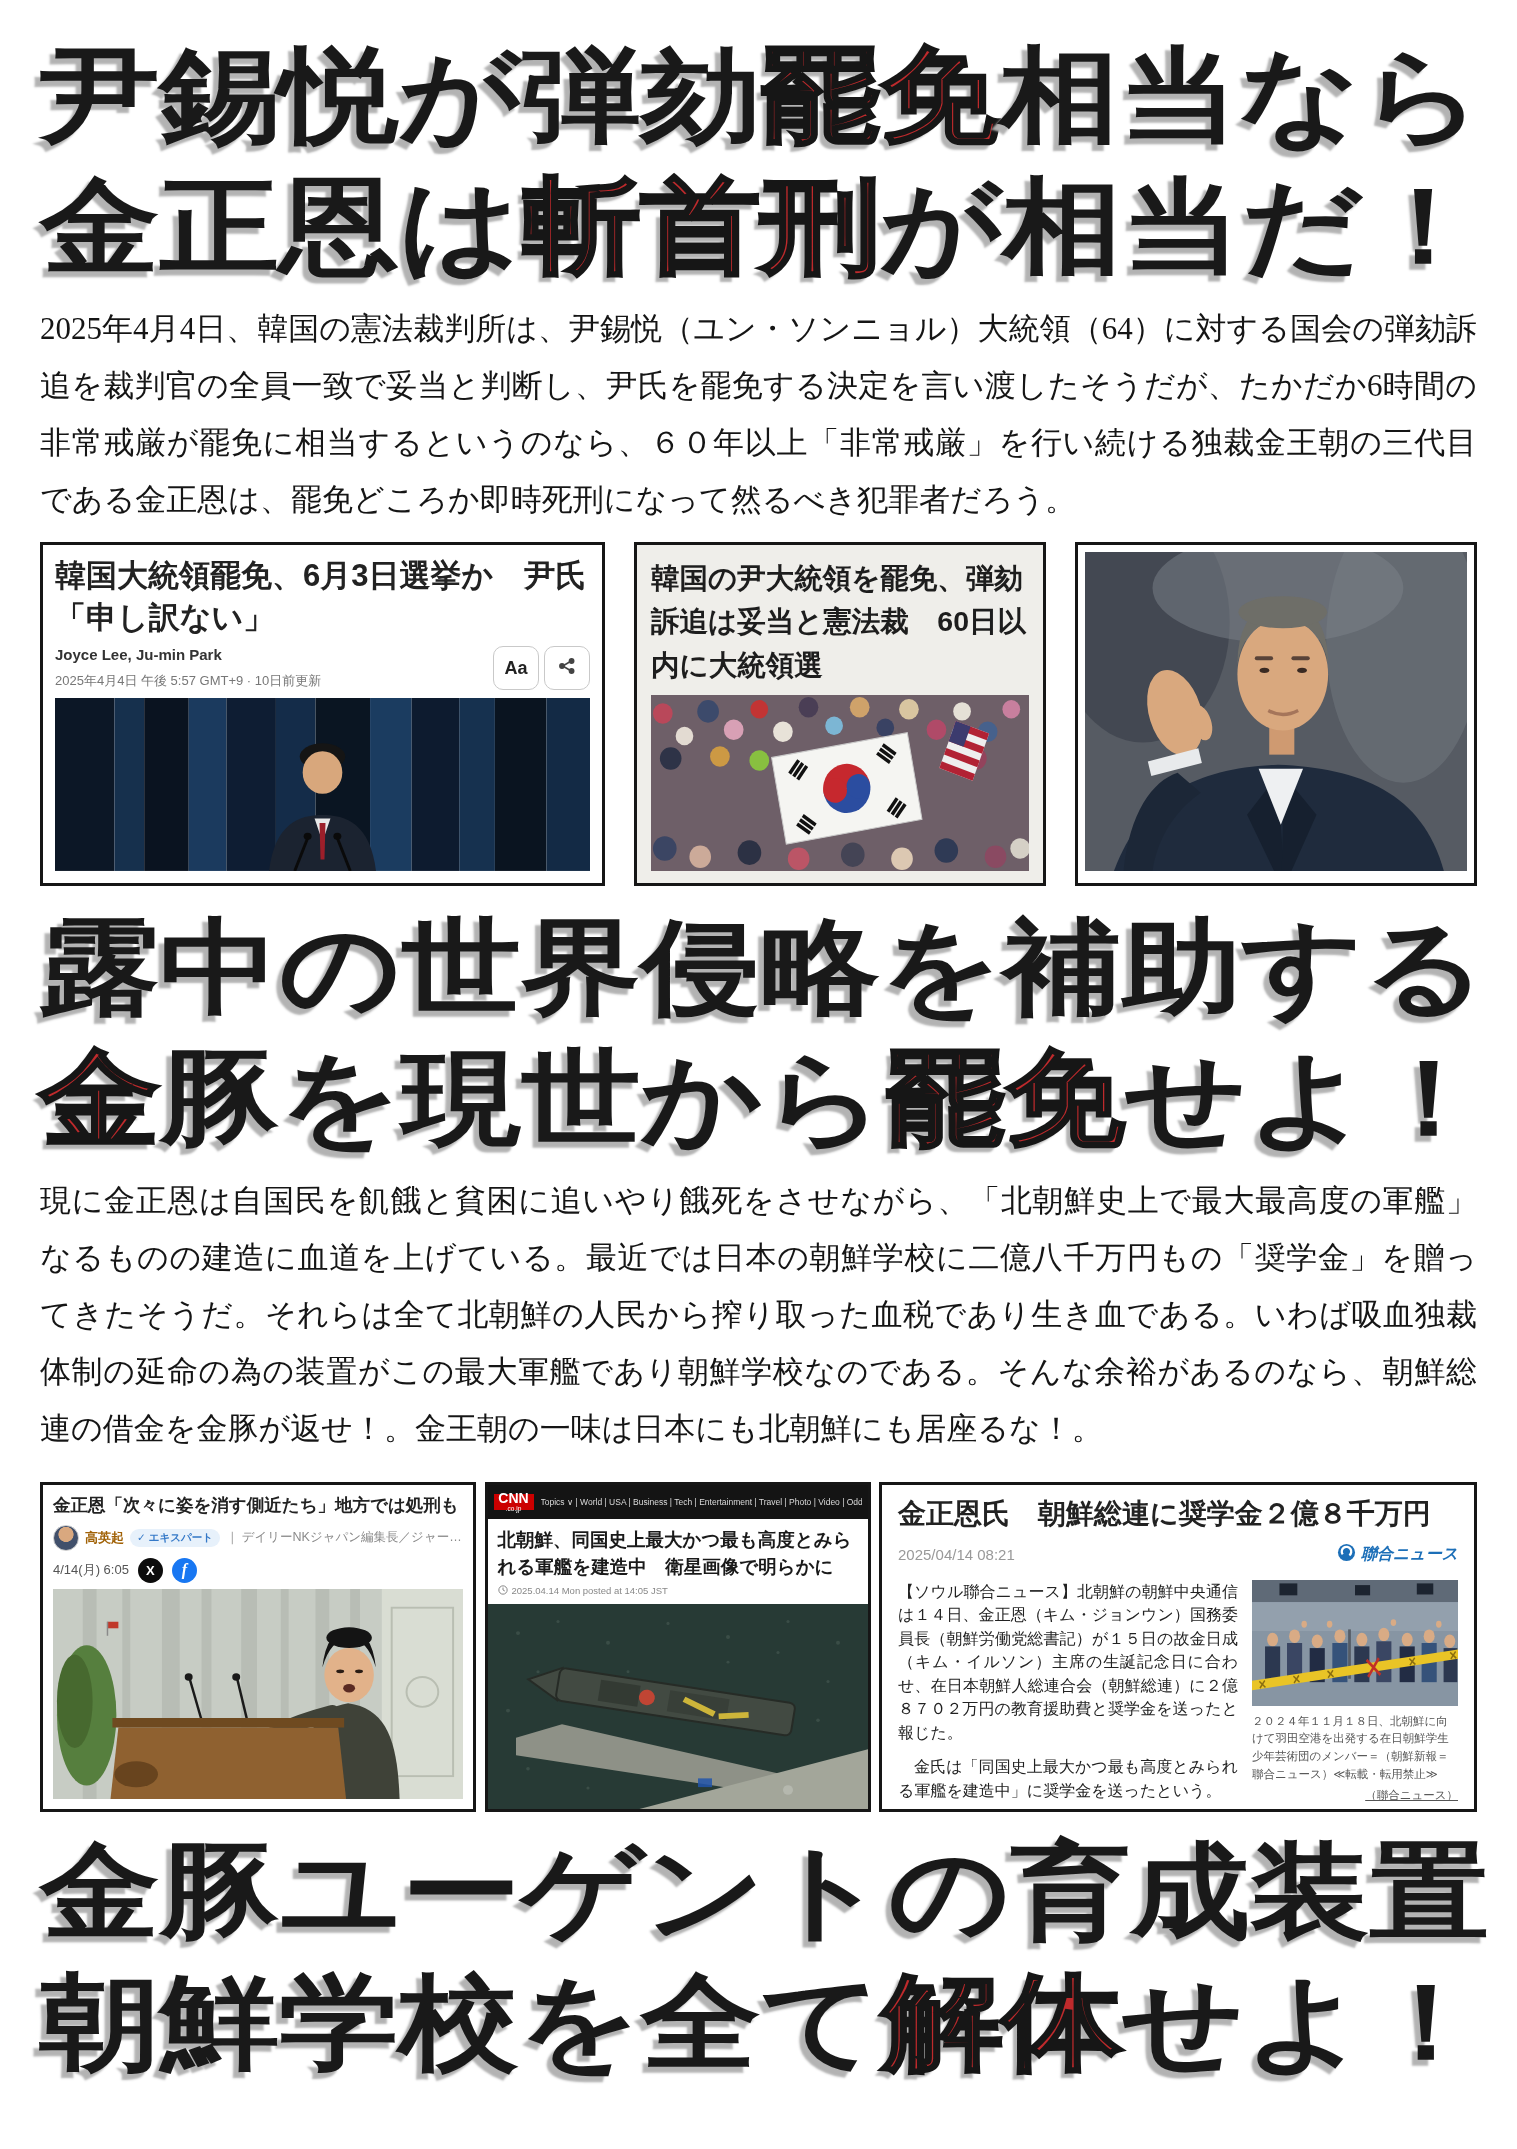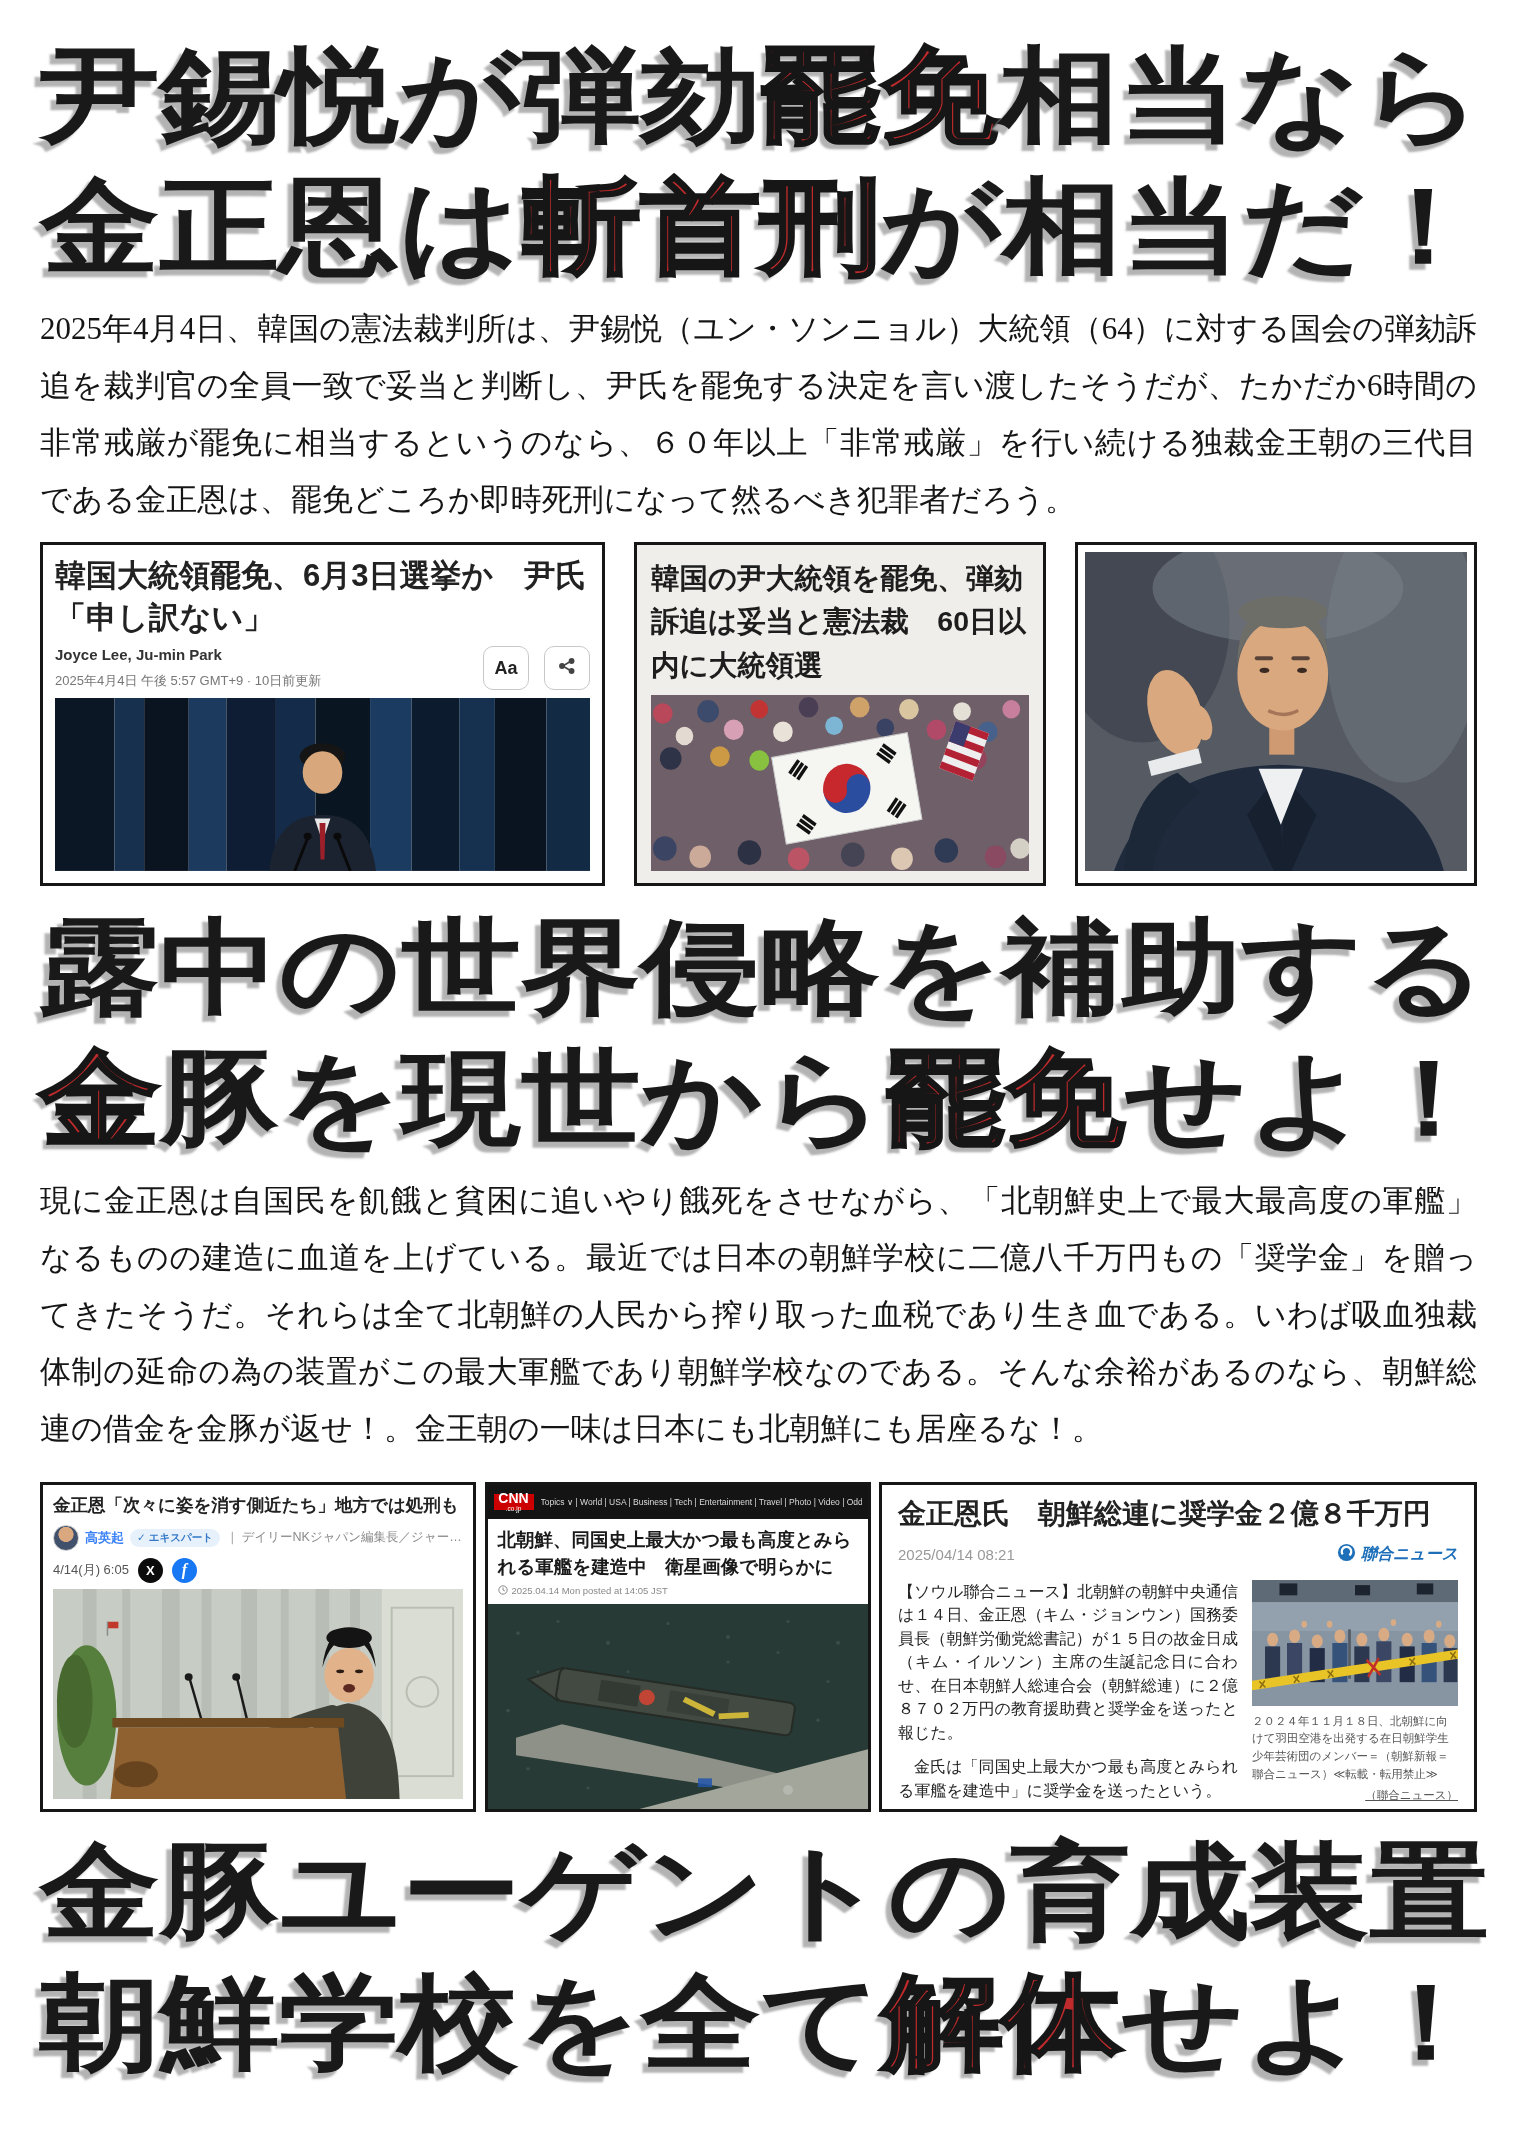--- a/index.html
+++ b/index.html
@@ -25,38 +25,38 @@
   .row{display:flex;justify-content:space-between;align-items:stretch;}
   .row1{margin-top:14px;height:344px;}
   .row2{margin-top:25px;height:330px;}
   .card{border:3px solid #161616;background:#fff;box-sizing:border-box;overflow:hidden;}
   
   .card.reuters{width:565px;padding:10px 12px 12px;display:flex;flex-direction:column;}
   .reuters-h{font-size:31px;font-weight:bold;line-height:1.34;color:#222;}
   .meta-row{display:flex;justify-content:space-between;align-items:flex-start;margin-top:8px;}
   .byline{font-size:15px;font-weight:bold;color:#333;}
   .dateline{font-size:13px;color:#777;margin-top:9px;}
-  .btns{display:flex;gap:15px;}
+  .btns{display:flex;gap:5px;}
   .icon-btn{width:44px;height:42px;border:1.5px solid #c9c9c9;border-radius:10px;
     display:flex;align-items:center;justify-content:center;font-weight:bold;
     font-size:18px;color:#222;background:#fff;}
   .photo-fill{flex:1;margin-top:8px;min-height:0;}
   .photo-fill svg,.photo-abs svg{width:100%;height:100%;display:block;}
   
   .card.middlecard{width:412px;background:#efeeea;padding:12px 14px;display:flex;flex-direction:column;}
   .middle-h{font-size:28.5px;font-weight:bold;line-height:1.52;color:#1d1d1d;}
   
   .card.photoonly{width:402px;padding:7px 7px 12px;display:flex;flex-direction:column;}
   
   .card.yahoo{width:436px;padding:8px 10px 10px;display:flex;flex-direction:column;}
   .yahoo-h{font-size:17.5px;font-weight:bold;color:#222;line-height:1.4;}
   .author-row{display:flex;align-items:center;gap:6px;margin-top:7px;white-space:nowrap;}
   .avatar{width:24px;height:24px;border-radius:50%;flex:none;border:1px solid #ccc;
     background:radial-gradient(circle at 50% 35%,#d9a87f 0 37%,#41506b 40%);}
-  .author-name{font-weight:bold;color:#3b82f6;font-size:13px;}
+  .author-name{font-weight:bold;color:#a16207;font-size:13px;}
   .badge{background:#e7f1fb;color:#3579c8;font-size:10.5px;padding:2px 7px;border-radius:10px;font-weight:bold;}
   .role{color:#8a8a8a;font-size:12.5px;overflow:hidden;text-overflow:ellipsis;}
   .date-row{display:flex;align-items:center;gap:9px;margin:7px 0 6px;font-size:13px;color:#555;}
   .social{width:25px;height:25px;border-radius:50%;color:#fff;display:flex;
     align-items:center;justify-content:center;font-weight:900;flex:none;}
   .x-icon{background:#0c0c0c;font-size:13px;}
   .fb-icon{background:#1877f2;font-size:16px;font-family:"Liberation Serif",serif;font-style:italic;}
   
   .card.cnncard{width:386px;display:flex;flex-direction:column;padding:0;}
   .cnn-bar{background:#141414;height:34px;display:flex;align-items:center;gap:7px;padding:0 6px;flex:none;}

